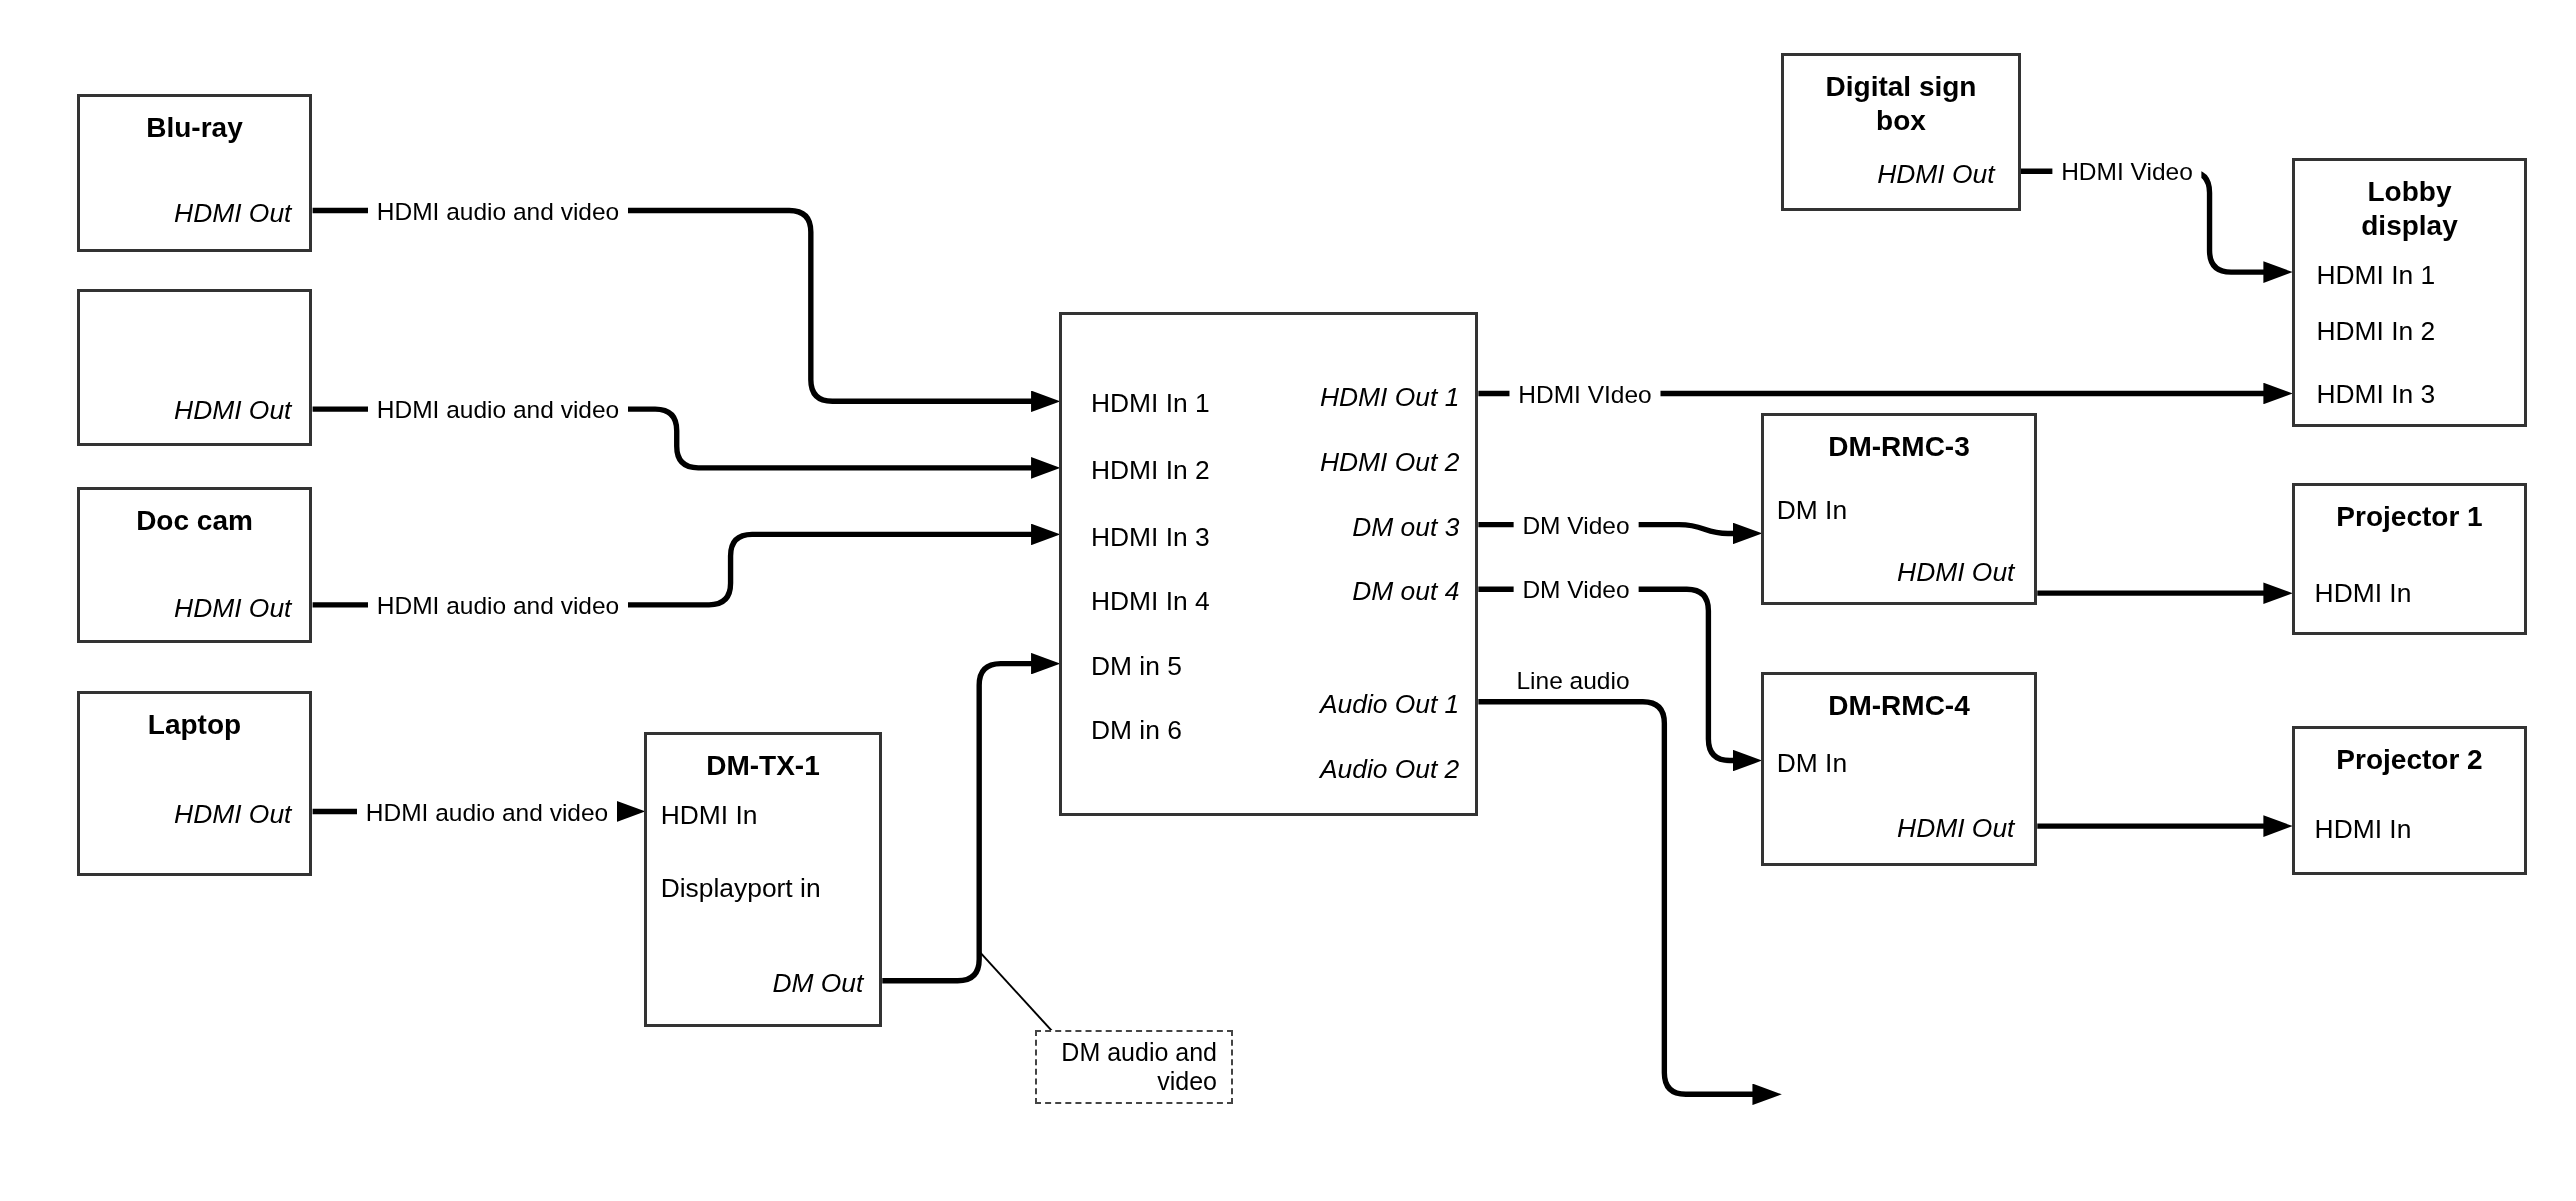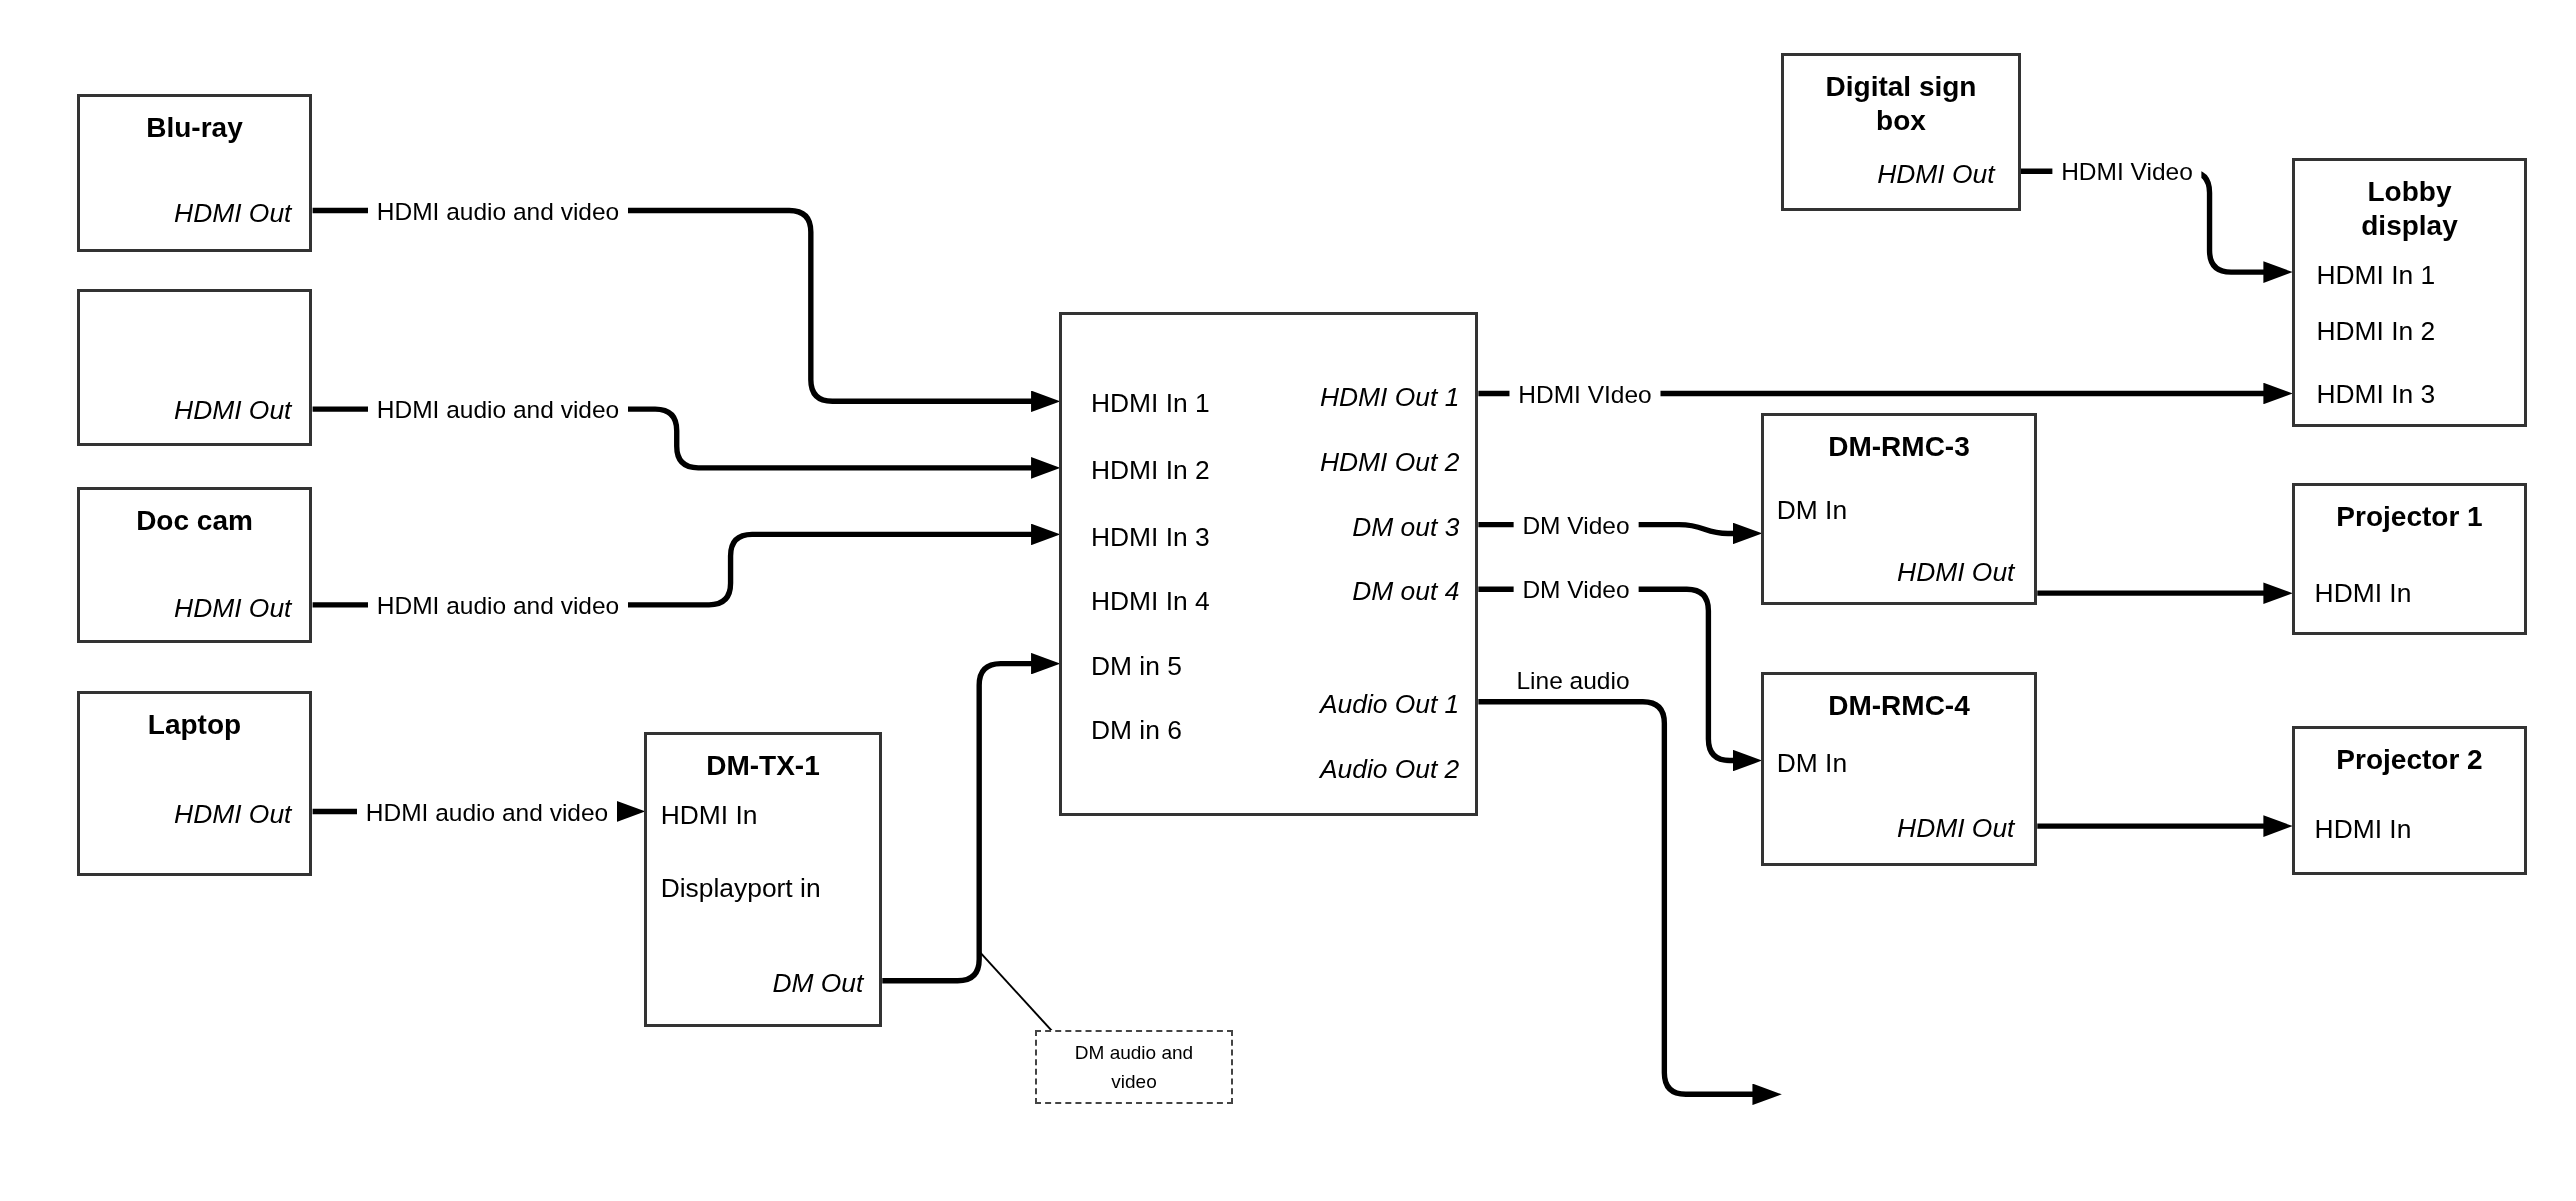--- a/index.html
+++ b/index.html
@@ -10,21 +10,21 @@
   .callout{stroke:#000;stroke-width:2;fill:none;}
   .node{position:absolute;box-sizing:border-box;border:3.9px solid #333;background:#fff;z-index:2;}
   .node .title{font-size:28px;font-weight:bold;text-align:center;line-height:34px;
                margin:13.7px auto 0 auto;}
   .port{position:absolute;font-size:26.4px;line-height:31px;white-space:nowrap;}
   .pl{text-align:left;}
   .pr{text-align:right;font-style:italic;}
   .edge-label{position:absolute;z-index:3;transform:translate(-50%,-50%);background:#fff;
               padding:0 8.8px;font-size:24.5px;line-height:29px;white-space:nowrap;}
   .note{position:absolute;box-sizing:border-box;border:2px dashed #444;background:#fff;z-index:2;
-        font-size:19px;line-height:29px;text-align:center;display:flex;align-items:center;justify-content:center;}
+        font-size:25px;line-height:29px;text-align:right;display:flex;align-items:center;justify-content:center;}
   .note .note-text{max-width:166px;}
 </style>
 </head>
 <body>
 
 <div class="canvas">
 
   <svg class="wires" width="2576" height="1201" viewBox="0 0 2631 1227">
     <defs>
       <marker id="arr" viewBox="0 0 30 22" refX="1" refY="11" markerWidth="30" markerHeight="22" markerUnits="userSpaceOnUse" orient="auto">

